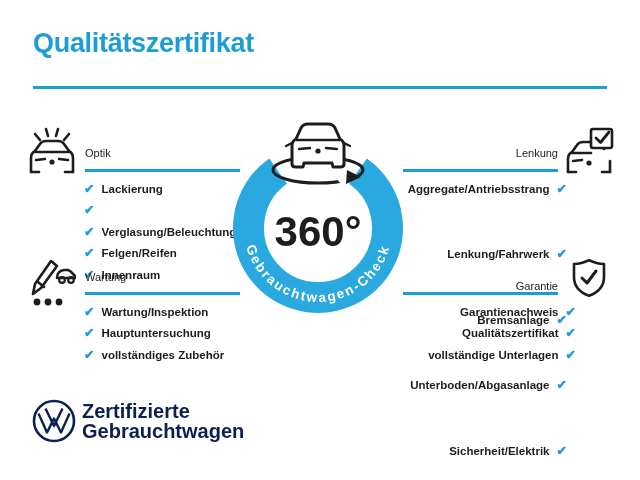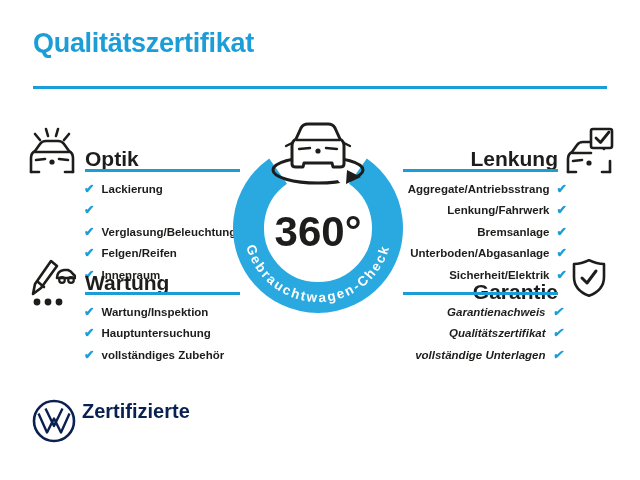--- a/index.html
+++ b/index.html
@@ -11,21 +11,21 @@
     --accent:#1b9dd8;
     --ring:#29a9e0;
     --dark:#1d1d1b;
     --navy:#0a2050;
   }
   
   .title{left:33px;top:28px;font-size:27px;font-weight:700;color:var(--accent);
          letter-spacing:-0.3px;}
   .title-rule{left:33px;top:86px;width:574px;height:3px;background:var(--accent);}
   
-  .sec-header{font-size:21px;font-weight:700;color:var(--dark);}
+  .sec-header{font-size:11px;font-weight:400;color:var(--dark);}
   .sec-underline{height:2.5px;background:var(--accent);}
   
   .list{display:flex;flex-direction:column;}
   .row{display:flex;align-items:center;height:21.5px;font-size:11.5px;
        font-weight:700;color:var(--dark);}
   .row.right{justify-content:flex-end;}
   .check{color:var(--accent);font-size:12.5px;font-weight:700;line-height:1;}
   .row .check{margin-right:7px;}
   .row.right .check{margin-left:7px;margin-right:0;}
   
@@ -88,21 +88,21 @@
       <path d="M38 45 L46 45"></path>
     <path d="M46 45 L46 34"></path>
   </g>
   <circle cx="25" cy="36" r="2.6" fill="#1d1d1b"></circle>
   <rect x="27" y="2" width="21" height="19" rx="2" fill="#ffffff" stroke="#1d1d1b" stroke-width="2.6"></rect>
   <path d="M32 11 L36.5 15.5 L45 5" fill="none" stroke="#1d1d1b" stroke-width="2.8" stroke-linecap="round" stroke-linejoin="round"></path>
 </svg>
 
 <div class="abs sec-header" style="left:403px;top:147px;width:155px;text-align:right;">Lenkung</div>
 <div class="abs sec-underline" style="left:403px;top:169px;width:155px;"></div>
-<div class="abs list" style="right:73px;top:178px;width:200px;">
+<div class="abs list" style="right:73px;top:178px;width:200px;gap:44px;">
   <div class="row right">
       <span>Aggregate/Antriebsstrang</span>
       <span class="check">✔</span>
     </div>
   <div class="row right">
       <span>Lenkung/Fahrwerk</span>
       <span class="check">✔</span>
     </div>
   <div class="row right">
       <span>Bremsanlage</span>
@@ -148,21 +148,21 @@
     </div>
 </div>
 
 <svg class="abs" style="left:571px;top:258px;" width="36" height="40" viewBox="0 0 36 40">
   <path d="M3 6 C9 6 14 4.2 18 2.2 C22 4.2 27 6 33 6 L33 19 C33 28.5 27 34.5 18 37.8 C9 34.5 3 28.5 3 19 Z" fill="#ffffff" stroke="#1d1d1b" stroke-width="2.6" stroke-linejoin="round"></path>
   <path d="M11 20 L16 25 L25 13" fill="none" stroke="#1d1d1b" stroke-width="3" stroke-linecap="round" stroke-linejoin="round"></path>
 </svg>
 
 <div class="abs sec-header" style="left:403px;top:271px;width:155px;text-align:right;margin-top:9px;">Garantie</div>
 <div class="abs sec-underline" style="left:403px;top:292px;width:155px;"></div>
-<div class="abs list" style="right:77px;top:301px;width:200px;font-style:italic;">
+<div class="abs list" style="right:64px;top:301px;width:200px;">
   <div class="row right">
       <span>Garantienachweis</span>
       <span class="check">✔</span>
     </div>
   <div class="row right">
       <span>Qualitätszertifikat</span>
       <span class="check">✔</span>
     </div>
   <div class="row right">
       <span>vollständige Unterlagen</span>
@@ -197,13 +197,14 @@
   </text>
 </svg>
 
 <svg class="abs" style="left:32px;top:399px;" width="44" height="44" viewBox="0 0 44 44">
   <circle cx="22" cy="22" r="20" fill="none" stroke="#0a2050" stroke-width="2.6"></circle>
   <path d="M13.5 9.5 L22 27 L30.5 9.5" fill="none" stroke="#0a2050" stroke-width="2.4" stroke-linejoin="round"></path>
   <path d="M6.5 14.5 L15 33.5 L22 19.5 L29 33.5 L37.5 14.5" fill="none" stroke="#0a2050" stroke-width="2.4" stroke-linejoin="round"></path>
 </svg>
 <div class="abs footer-text">
   <div>Zertifizierte</div>
+  <div>Gebrauchtwagen</div>
 </div>
 
 </body></html>

